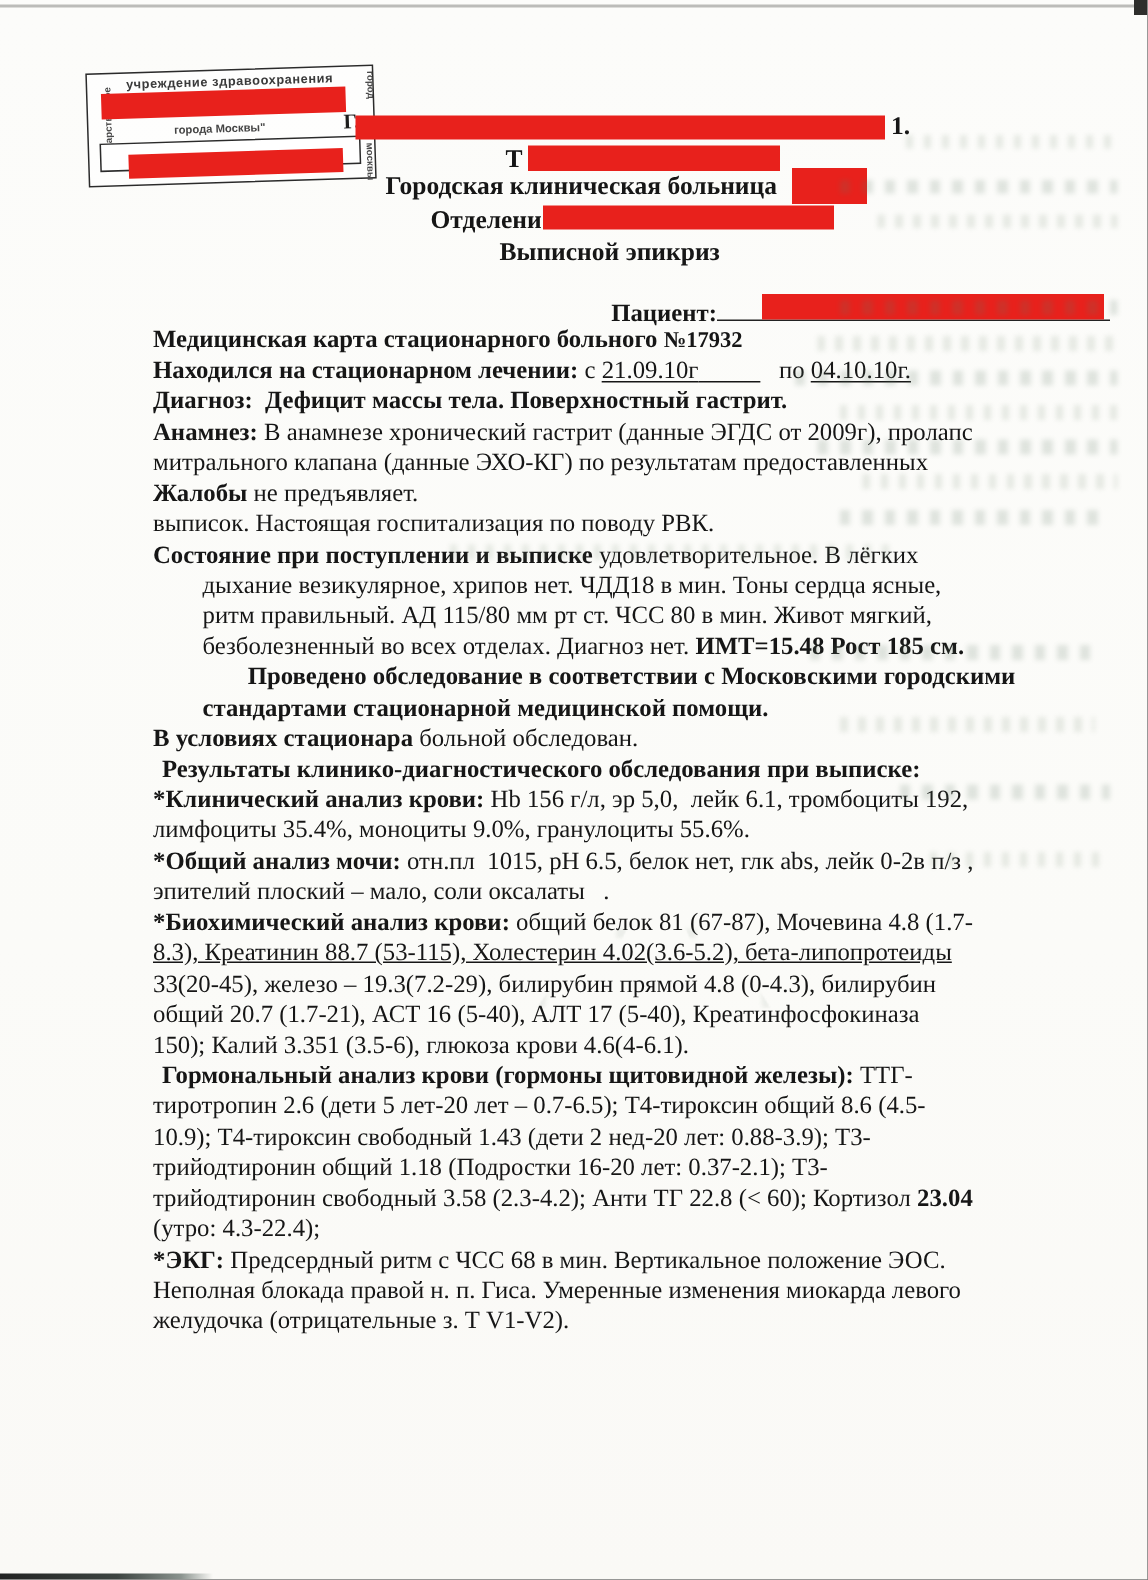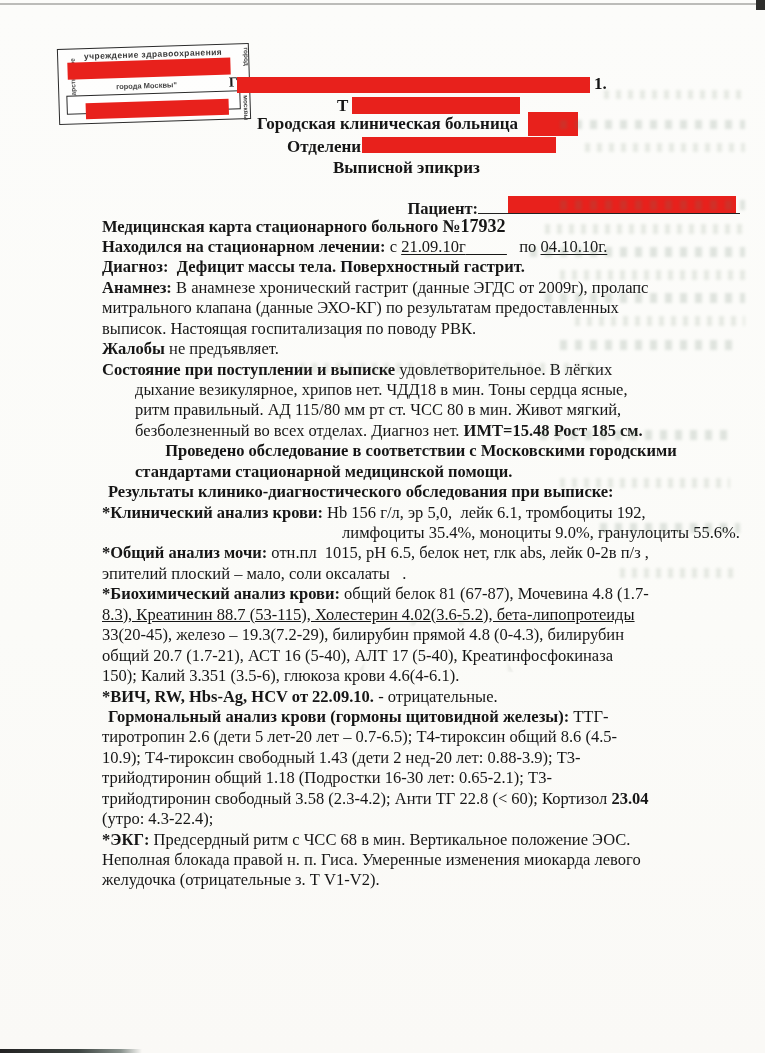--- a/index.html
+++ b/index.html
@@ -35,21 +35,21 @@
   .redact{background:#e8211c;display:block;}
   
   .hdr-text{position:absolute;font-weight:bold;font-size:17px;white-space:nowrap;}
   .hdr-plain{position:absolute;font-size:17px;white-space:nowrap;}
   .hbar{position:absolute;background:#e8211c;}
   
   .body{position:absolute;left:100px;top:196px;width:640px;font-size:16.5px;line-height:20.45px;}
   .line{height:20.45px;white-space:pre;}
   .b{font-weight:bold;}
   .u{text-decoration:underline;text-decoration-thickness:1.4px;text-underline-offset:2px;}
-  .big{font-size:18px;font-weight:bold;}
+  .big{font-size:15px;font-weight:bold;}
   .slot{display:inline-block;position:relative;border-bottom:1.5px solid #222;vertical-align:baseline;height:17px;}
   .slot .redact{position:absolute;bottom:0;}
   
   .bleed{position:absolute;filter:blur(1.6px);opacity:.30;pointer-events:none;
     background:repeating-linear-gradient(90deg,rgba(120,140,115,.55) 0 5px,transparent 5px 12px);}
   .bleed.dark{background:repeating-linear-gradient(90deg,rgba(95,120,100,.6) 0 7px,transparent 7px 15px);}
   .watermark{position:absolute;left:368px;top:548px;width:130px;height:118px;opacity:.10;filter:blur(1px);
     background:transparent;border-left:5px solid #6b7a6e;border-right:5px solid #6b7a6e;
     transform:perspective(80px) rotateX(8deg) skewX(-2deg);
     clip-path:polygon(50% 0,100% 100%,78% 100%,50% 22%,22% 100%,0 100%);}
@@ -93,43 +93,43 @@
 
   <div class="hdr-text" style="left:333px;top:158px;">Выписной эпикриз</div>
 
   <div class="body">
       <div class="line" style="padding-left: 18px; text-align: right;"><span class="b">Пациент:</span><span class="slot" style="width: 262px;"><span class="redact" style="left: 30px; width: 228px; height: 17px;"></span></span></div>
       <div class="line" style="padding-left: 2px;"><span class="b">Медицинская карта стационарного больного </span><span class="big">№17932</span></div>
       <div class="line" style="padding-left: 2px;"><span class="b">Находился на стационарном лечении:</span><span> с </span><span class="u">21.09.10г</span><span class="u">          </span><span>   по </span><span class="u">04.10.10г.</span></div>
       <div class="line" style="padding-left: 2px;"><span class="b">Диагноз:  Дефицит массы тела. Поверхностный гастрит.</span></div>
       <div class="line" style="padding-left: 2px;"><span class="b">Анамнез:</span><span> В анамнезе хронический гастрит (данные ЭГДС от 2009г), пролапс</span></div>
       <div class="line" style="padding-left: 2px;"><span>митрального клапана (данные ЭХО-КГ) по результатам предоставленных</span></div>
+      <div class="line" style="padding-left: 2px;"><span class="b">Жалобы</span><span> не предъявляет.</span></div>
       <div class="line" style="padding-left: 2px;"><span>выписок. Настоящая госпитализация по поводу РВК.</span></div>
-      <div class="line" style="padding-left: 2px;"><span class="b">Жалобы</span><span> не предъявляет.</span></div>
       <div class="line" style="padding-left: 2px;"><span class="b">Состояние при поступлении и выписке</span><span> удовлетворительное. В лёгких</span></div>
       <div class="line" style="padding-left: 35px;"><span>дыхание везикулярное, хрипов нет. ЧДД18 в мин. Тоны сердца ясные,</span></div>
       <div class="line" style="padding-left: 35px;"><span>ритм правильный. АД 115/80 мм рт ст. ЧСС 80 в мин. Живот мягкий,</span></div>
       <div class="line" style="padding-left: 35px;"><span>безболезненный во всех отделах. Диагноз нет. </span><span class="b">ИМТ=15.48 Рост 185 см.</span></div>
       <div class="line" style="padding-left: 2px; text-align: center;"><span class="b">Проведено обследование в соответствии с Московскими городскими</span></div>
       <div class="line" style="padding-left: 35px;"><span class="b">стандартами стационарной медицинской помощи.</span></div>
+      <div class="line" style="padding-left: 2px;"><span class="b">В условиях стационара</span><span> больной обследован.</span></div>
       <div class="line" style="padding-left: 8px;"><span class="b">Результаты клинико-диагностического обследования при выписке:</span></div>
       <div class="line" style="padding-left: 2px;"><span class="b">*Клинический анализ крови:</span><span> Hb 156 г/л, эр 5,0,  лейк 6.1, тромбоциты 192,</span></div>
-      <div class="line" style="padding-left: 2px; text-align: right;"><span>лимфоциты 35.4%, моноциты 9.0%, гранулоциты 55.6%.</span></div>
+      <div class="line" style="padding-left: 2px;"><span>лимфоциты 35.4%, моноциты 9.0%, гранулоциты 55.6%.</span></div>
       <div class="line" style="padding-left: 2px;"><span class="b">*Общий анализ мочи:</span><span> отн.пл  1015, pH 6.5, белок нет, глк abs, лейк 0-2в п/з ,</span></div>
       <div class="line" style="padding-left: 2px;"><span>эпителий плоский – мало, соли оксалаты   .</span></div>
       <div class="line" style="padding-left: 2px;"><span class="b">*Биохимический анализ крови:</span><span> общий белок 81 (67-87), Мочевина 4.8 (1.7-</span></div>
       <div class="line" style="padding-left: 2px; text-decoration: underline;"><span>8.3), Креатинин 88.7 (53-115), Холестерин 4.02(3.6-5.2), бета-липопротеиды</span></div>
       <div class="line" style="padding-left: 2px;"><span>33(20-45), железо – 19.3(7.2-29), билирубин прямой 4.8 (0-4.3), билирубин</span></div>
       <div class="line" style="padding-left: 2px;"><span>общий 20.7 (1.7-21), АСТ 16 (5-40), АЛТ 17 (5-40), Креатинфосфокиназа</span></div>
       <div class="line" style="padding-left: 2px;"><span>150); Калий 3.351 (3.5-6), глюкоза крови 4.6(4-6.1).</span></div>
-      <div class="line" style="padding-left: 2px;"><span class="b">*ВИЧ, RW, Hbs-Ag, HCV от 22.09.10.</span><span> - отрицательные.</span></div>
       <div class="line" style="padding-left: 8px;"><span class="b">Гормональный анализ крови (гормоны щитовидной железы):</span><span> ТТГ-</span></div>
       <div class="line" style="padding-left: 2px;"><span>тиротропин 2.6 (дети 5 лет-20 лет – 0.7-6.5); Т4-тироксин общий 8.6 (4.5-</span></div>
       <div class="line" style="padding-left: 2px;"><span>10.9); Т4-тироксин свободный 1.43 (дети 2 нед-20 лет: 0.88-3.9); Т3-</span></div>
-      <div class="line" style="padding-left: 2px;"><span>трийодтиронин общий 1.18 (Подростки 16-30 лет: 0.65-2.1); Т3-</span></div>
+      <div class="line" style="padding-left: 2px;"><span>трийодтиронин общий 1.18 (Подростки 16-20 лет: 0.37-2.1); Т3-</span></div>
       <div class="line" style="padding-left: 2px;"><span>трийодтиронин свободный 3.58 (2.3-4.2); Анти ТГ 22.8 (&lt; 60); Кортизол </span><span class="b">23.04</span></div>
       <div class="line" style="padding-left: 2px;"><span>(утро: 4.3-22.4);</span></div>
       <div class="line" style="padding-left: 2px;"><span class="b">*ЭКГ:</span><span> Предсердный ритм с ЧСС 68 в мин. Вертикальное положение ЭОС.</span></div>
       <div class="line" style="padding-left: 2px;"><span>Неполная блокада правой н. п. Гиса. Умеренные изменения миокарда левого</span></div>
       <div class="line" style="padding-left: 2px;"><span>желудочка (отрицательные з. Т V1-V2).</span></div>
     </div>
 
   <div class="bleed" style="left:604px;top:90px;width:140px;height:9px;"></div>
   <div class="bleed dark" style="left:560px;top:120px;width:185px;height:9px;"></div>
   <div class="bleed" style="left:585px;top:143px;width:160px;height:9px;"></div>

